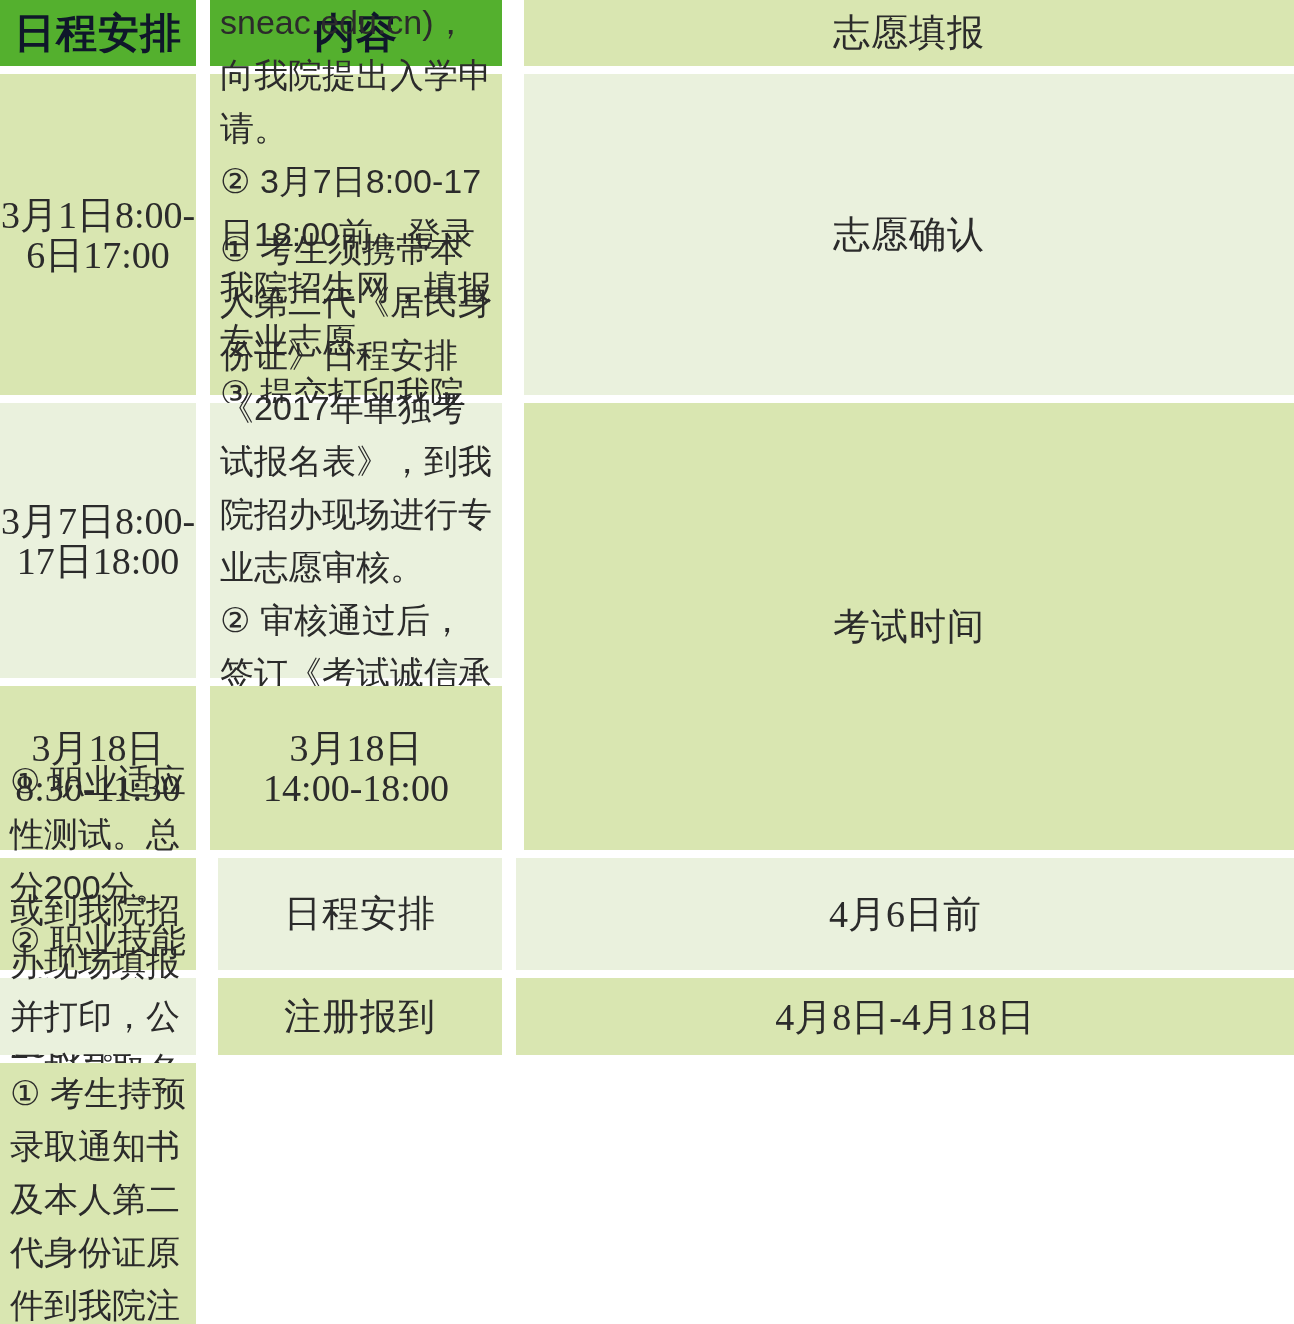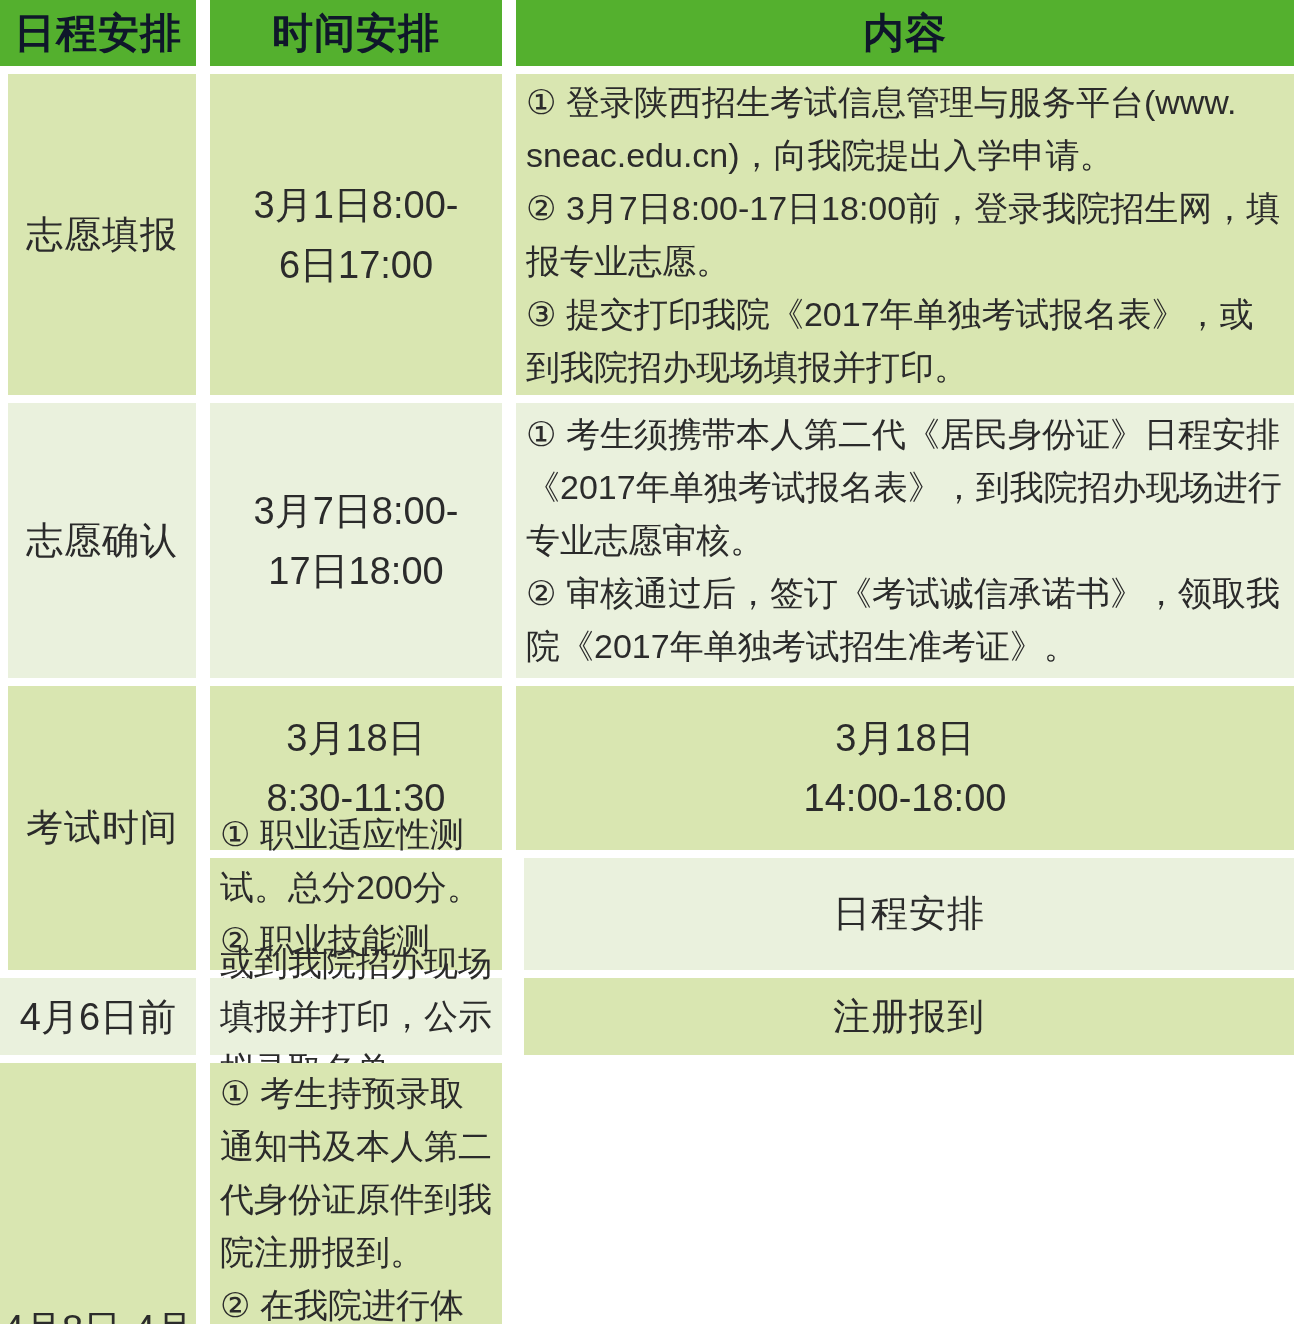--- a/index.html
+++ b/index.html
@@ -42,41 +42,41 @@
   .dark  { background: var(--row-dark,  #d9e6b1); }
   .light { background: var(--row-light, #eaf1dd); }
   .stage {
     font-size: 37px;
     letter-spacing: 1px;
     margin-left: 8px;
   }
   .span2 { grid-row: span 2; text-align: center; }
   .time {
     font-size: 38px;
-    line-height: 60px;
+    line-height: 40px;
     white-space: pre-line;
+    font-family: Liberation Serif, serif;
   }
   .content {
     justify-content: flex-start;
     text-align: left;
     font-size: 34px;
     line-height: 53px;
     white-space: pre-line;
     padding: 4px 8px 4px 10px;
     box-sizing: border-box;
   }
 </style>
 </head>
 <body>
 
 <div class="page">
   <div class="schedule-table">
 
     <div class="th">日程安排</div>
-    <div class="th">时间安排</div>
     <div class="th">内容</div>
 
     <div class="cell stage dark">志愿填报</div>
     <div class="cell time dark">3月1日8:00-
 6日17:00</div>
     <div class="cell content dark">① 登录陕西招生考试信息管理与服务平台(www.​sneac.edu.cn)，向我院提出入学申请。
 ② 3月7日8:00-17日18:00前，登录我院招生网，填报专业志愿。
 ③ 提交打印我院《2017年单独考试报名表》，或到我院招办现场填报并打印。</div>
 
     <div class="cell stage light">志愿确认</div>

